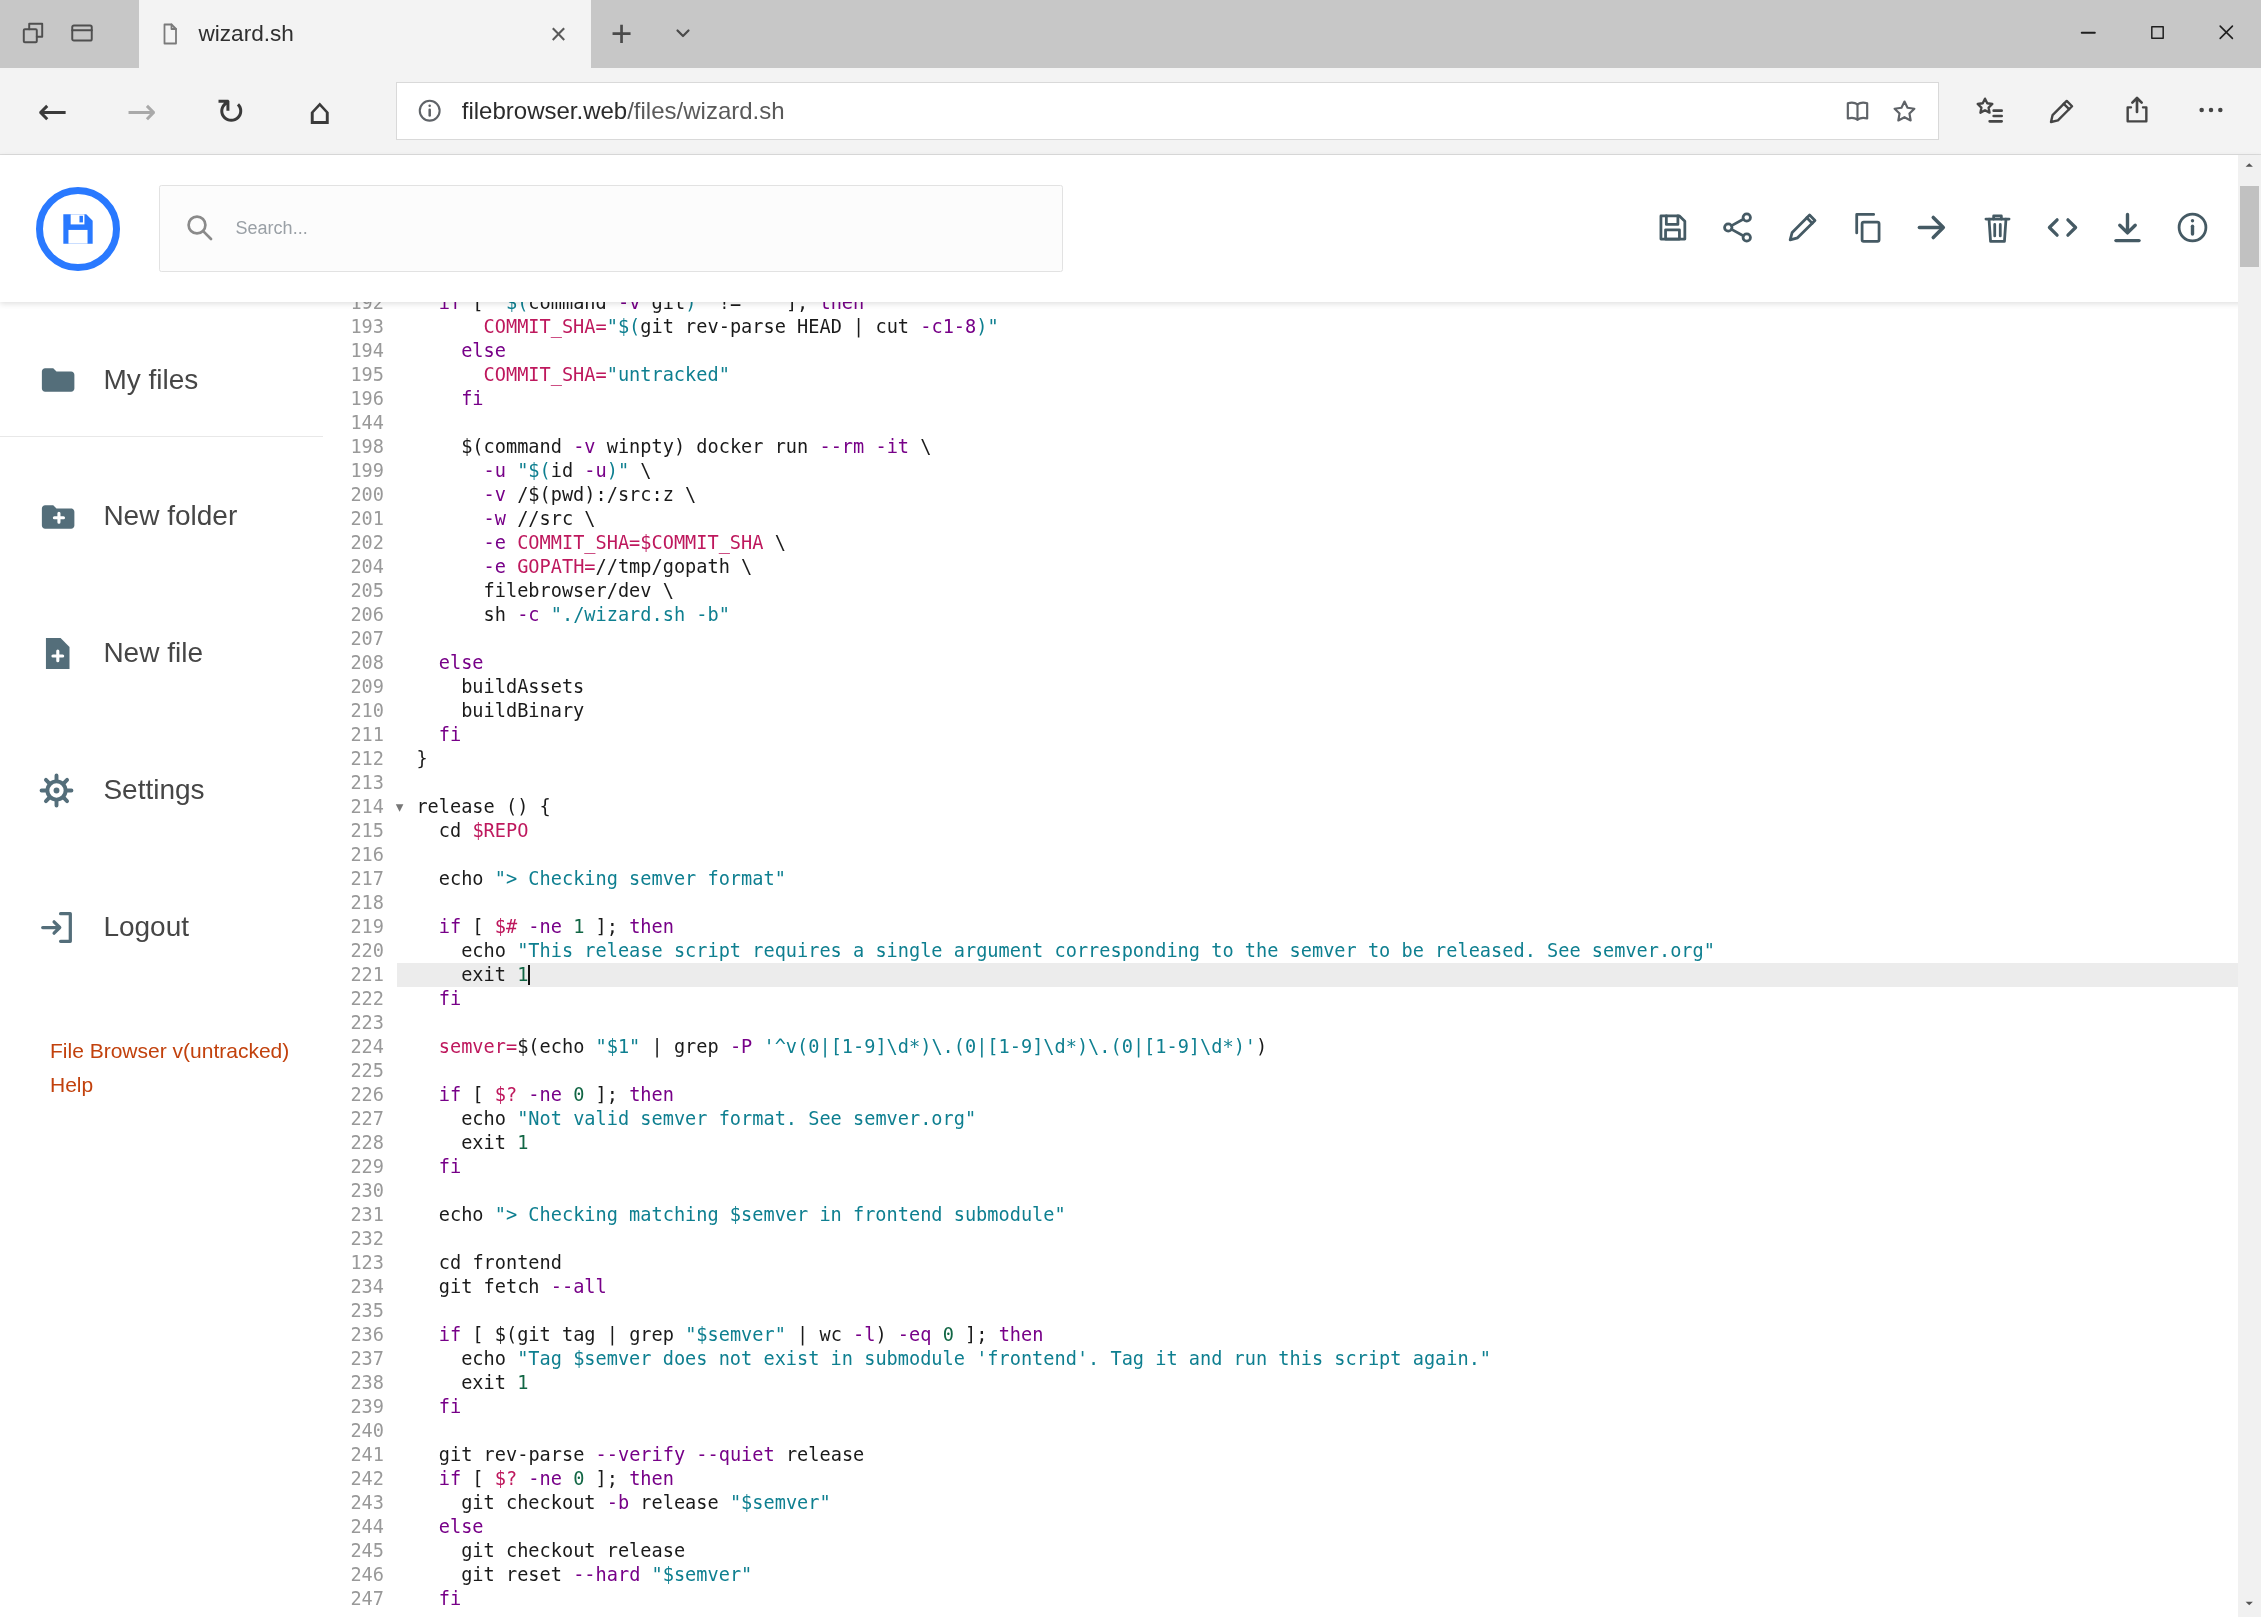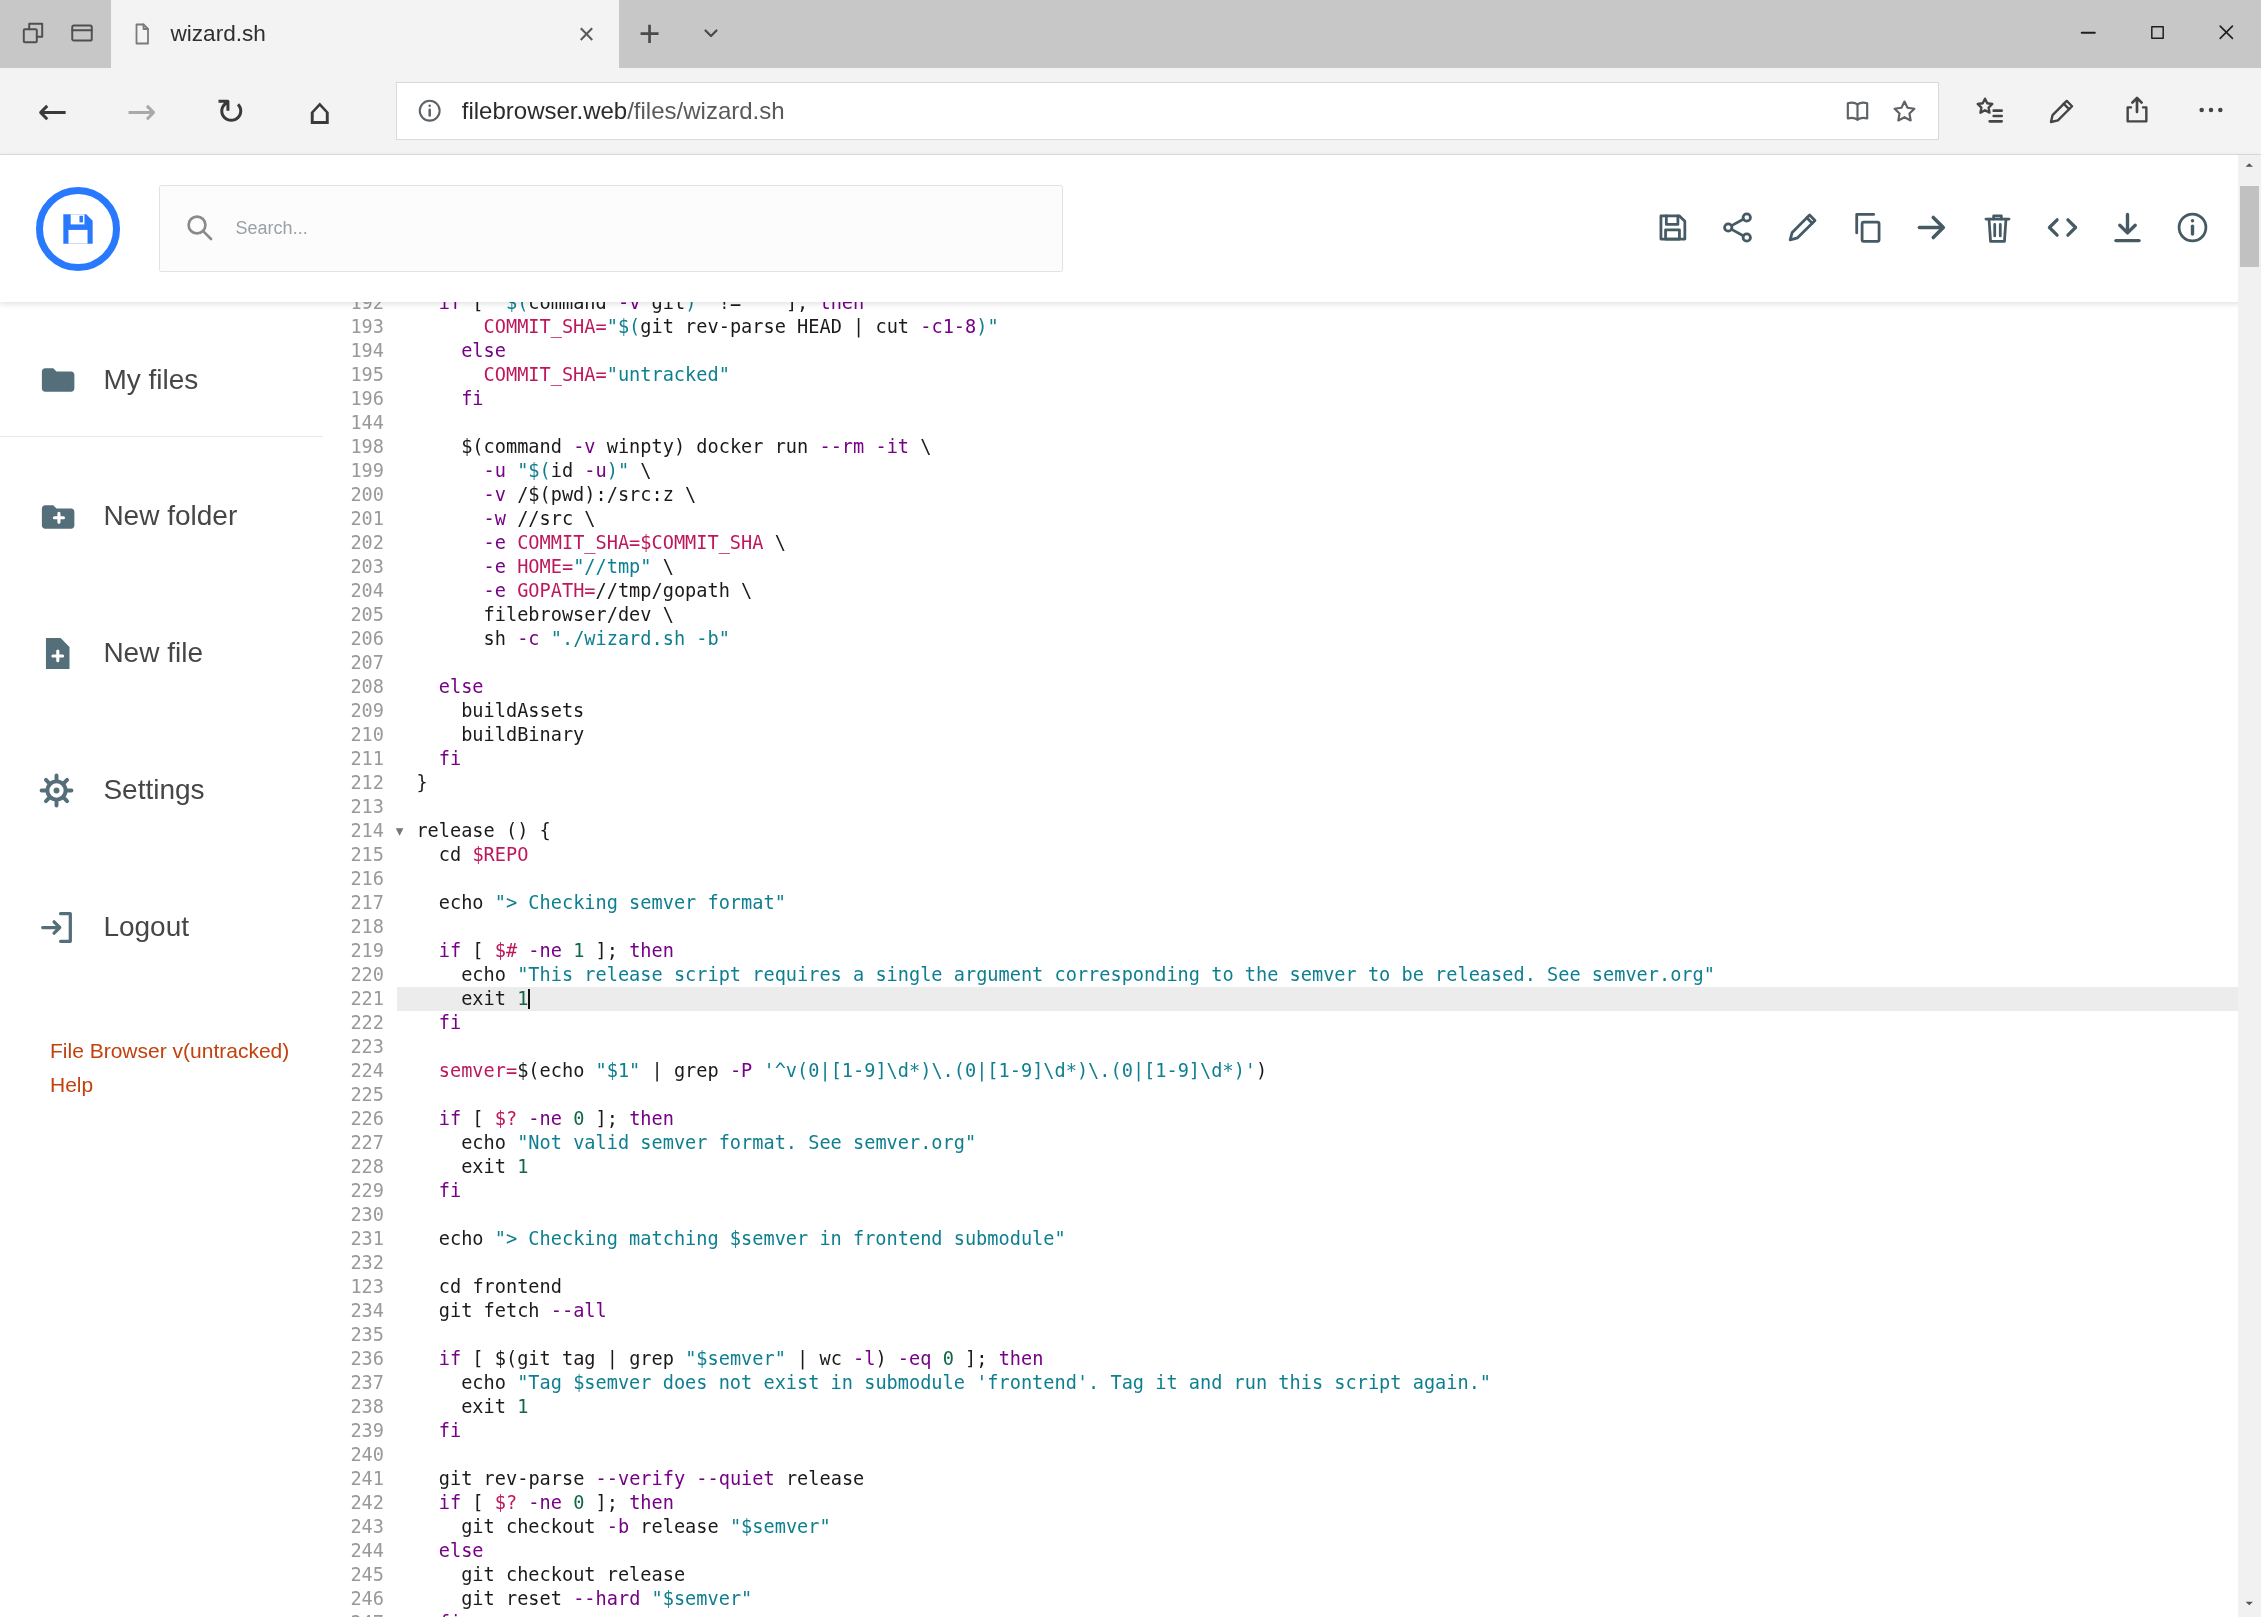--- a/index.html
+++ b/index.html
@@ -4,21 +4,21 @@
 <style>
   *{box-sizing:border-box;margin:0;padding:0;}
   html,body{width:2261px;height:1617px;overflow:hidden;background:#fff;
     font-family:"Liberation Sans",sans-serif;cursor:default;}
   body{position:relative;}
 
   
   .tabbar{height:68px;background:#c7c7c7;display:flex;align-items:stretch;}
   .tab-left{display:flex;align-items:center;padding-left:11.3px;gap:4.8px;}
   .tbtn{width:44px;height:68px;display:flex;align-items:center;justify-content:center;color:#4f4f4f;}
-  .tab{width:508px;margin-left:7px;background:#f3f3f3;display:flex;align-items:center;
+  .tab{width:452px;margin-left:35px;background:#f3f3f3;display:flex;align-items:center;
        padding:0 19.4px;gap:16px;}
   .tab-doc{display:flex;color:#7a7a7a;}
   .tab-title{font-size:22.6px;color:#2f2f2f;flex:1;white-space:nowrap;overflow:hidden;}
   .tab-close{font-size:29px;color:#5a5a5a;line-height:1;padding:0 4.8px;}
   .newtab{width:61px;display:flex;align-items:center;justify-content:center;
           font-size:37px;font-weight:300;color:#4a4a4a;}
   .tabchev{width:61px;display:flex;align-items:center;justify-content:center;color:#4a4a4a;}
   .win-controls{margin-left:auto;display:flex;}
   .win-btn{width:69px;display:flex;align-items:center;justify-content:center;color:#1f1f1f;}
 
@@ -335,21 +335,20 @@
         <div class="crow"><div class="gut">193</div><div class="cline"><span>      </span><span class="tk-v">COMMIT_SHA=</span><span class="tk-s">"$(</span><span>git</span><span> </span><span>rev</span><span>-</span><span>parse</span><span> </span><span>HEAD</span><span> | </span><span>cut</span><span> </span><span class="tk-f">-c1-8</span><span class="tk-s">)"</span></div></div>
         <div class="crow"><div class="gut">194</div><div class="cline"><span>    </span><span class="tk-k">else</span></div></div>
         <div class="crow"><div class="gut">195</div><div class="cline"><span>      </span><span class="tk-v">COMMIT_SHA=</span><span class="tk-s">"untracked"</span></div></div>
         <div class="crow"><div class="gut">196</div><div class="cline"><span>    </span><span class="tk-k">fi</span></div></div>
         <div class="crow"><div class="gut">144</div><div class="cline"></div></div>
         <div class="crow"><div class="gut">198</div><div class="cline"><span>    $(</span><span>command</span><span> </span><span class="tk-f">-v</span><span> </span><span>winpty</span><span>) </span><span>docker</span><span> </span><span>run</span><span> </span><span class="tk-f">--rm</span><span> </span><span class="tk-f">-it</span><span> \</span></div></div>
         <div class="crow"><div class="gut">199</div><div class="cline"><span>      </span><span class="tk-f">-u</span><span> </span><span class="tk-s">"$(</span><span>id</span><span> </span><span class="tk-f">-u</span><span class="tk-s">)"</span><span> \</span></div></div>
         <div class="crow"><div class="gut">200</div><div class="cline"><span>      </span><span class="tk-f">-v</span><span> /$(</span><span>pwd</span><span>):/</span><span>src</span><span>:</span><span>z</span><span> \</span></div></div>
         <div class="crow"><div class="gut">201</div><div class="cline"><span>      </span><span class="tk-f">-w</span><span> //</span><span>src</span><span> \</span></div></div>
         <div class="crow"><div class="gut">202</div><div class="cline"><span>      </span><span class="tk-f">-e</span><span> </span><span class="tk-v">COMMIT_SHA=</span><span class="tk-v">$COMMIT_SHA</span><span> \</span></div></div>
-        <div class="crow"><div class="gut">203</div><div class="cline"><span>      </span><span class="tk-f">-e</span><span> </span><span class="tk-v">HOME=</span><span class="tk-s">"//tmp"</span><span> \</span></div></div>
         <div class="crow"><div class="gut">204</div><div class="cline"><span>      </span><span class="tk-f">-e</span><span> </span><span class="tk-v">GOPATH=</span><span>//</span><span>tmp</span><span>/</span><span>gopath</span><span> \</span></div></div>
         <div class="crow"><div class="gut">205</div><div class="cline"><span>      </span><span>filebrowser</span><span>/</span><span>dev</span><span> \</span></div></div>
         <div class="crow"><div class="gut">206</div><div class="cline"><span>      </span><span>sh</span><span> </span><span class="tk-f">-c</span><span> </span><span class="tk-s">"./wizard.sh -b"</span></div></div>
         <div class="crow"><div class="gut">207</div><div class="cline"></div></div>
         <div class="crow"><div class="gut">208</div><div class="cline"><span>  </span><span class="tk-k">else</span></div></div>
         <div class="crow"><div class="gut">209</div><div class="cline"><span>    </span><span>buildAssets</span></div></div>
         <div class="crow"><div class="gut">210</div><div class="cline"><span>    </span><span>buildBinary</span></div></div>
         <div class="crow"><div class="gut">211</div><div class="cline"><span>  </span><span class="tk-k">fi</span></div></div>
         <div class="crow"><div class="gut">212</div><div class="cline"><span>}</span></div></div>
         <div class="crow"><div class="gut">213</div><div class="cline"></div></div>

